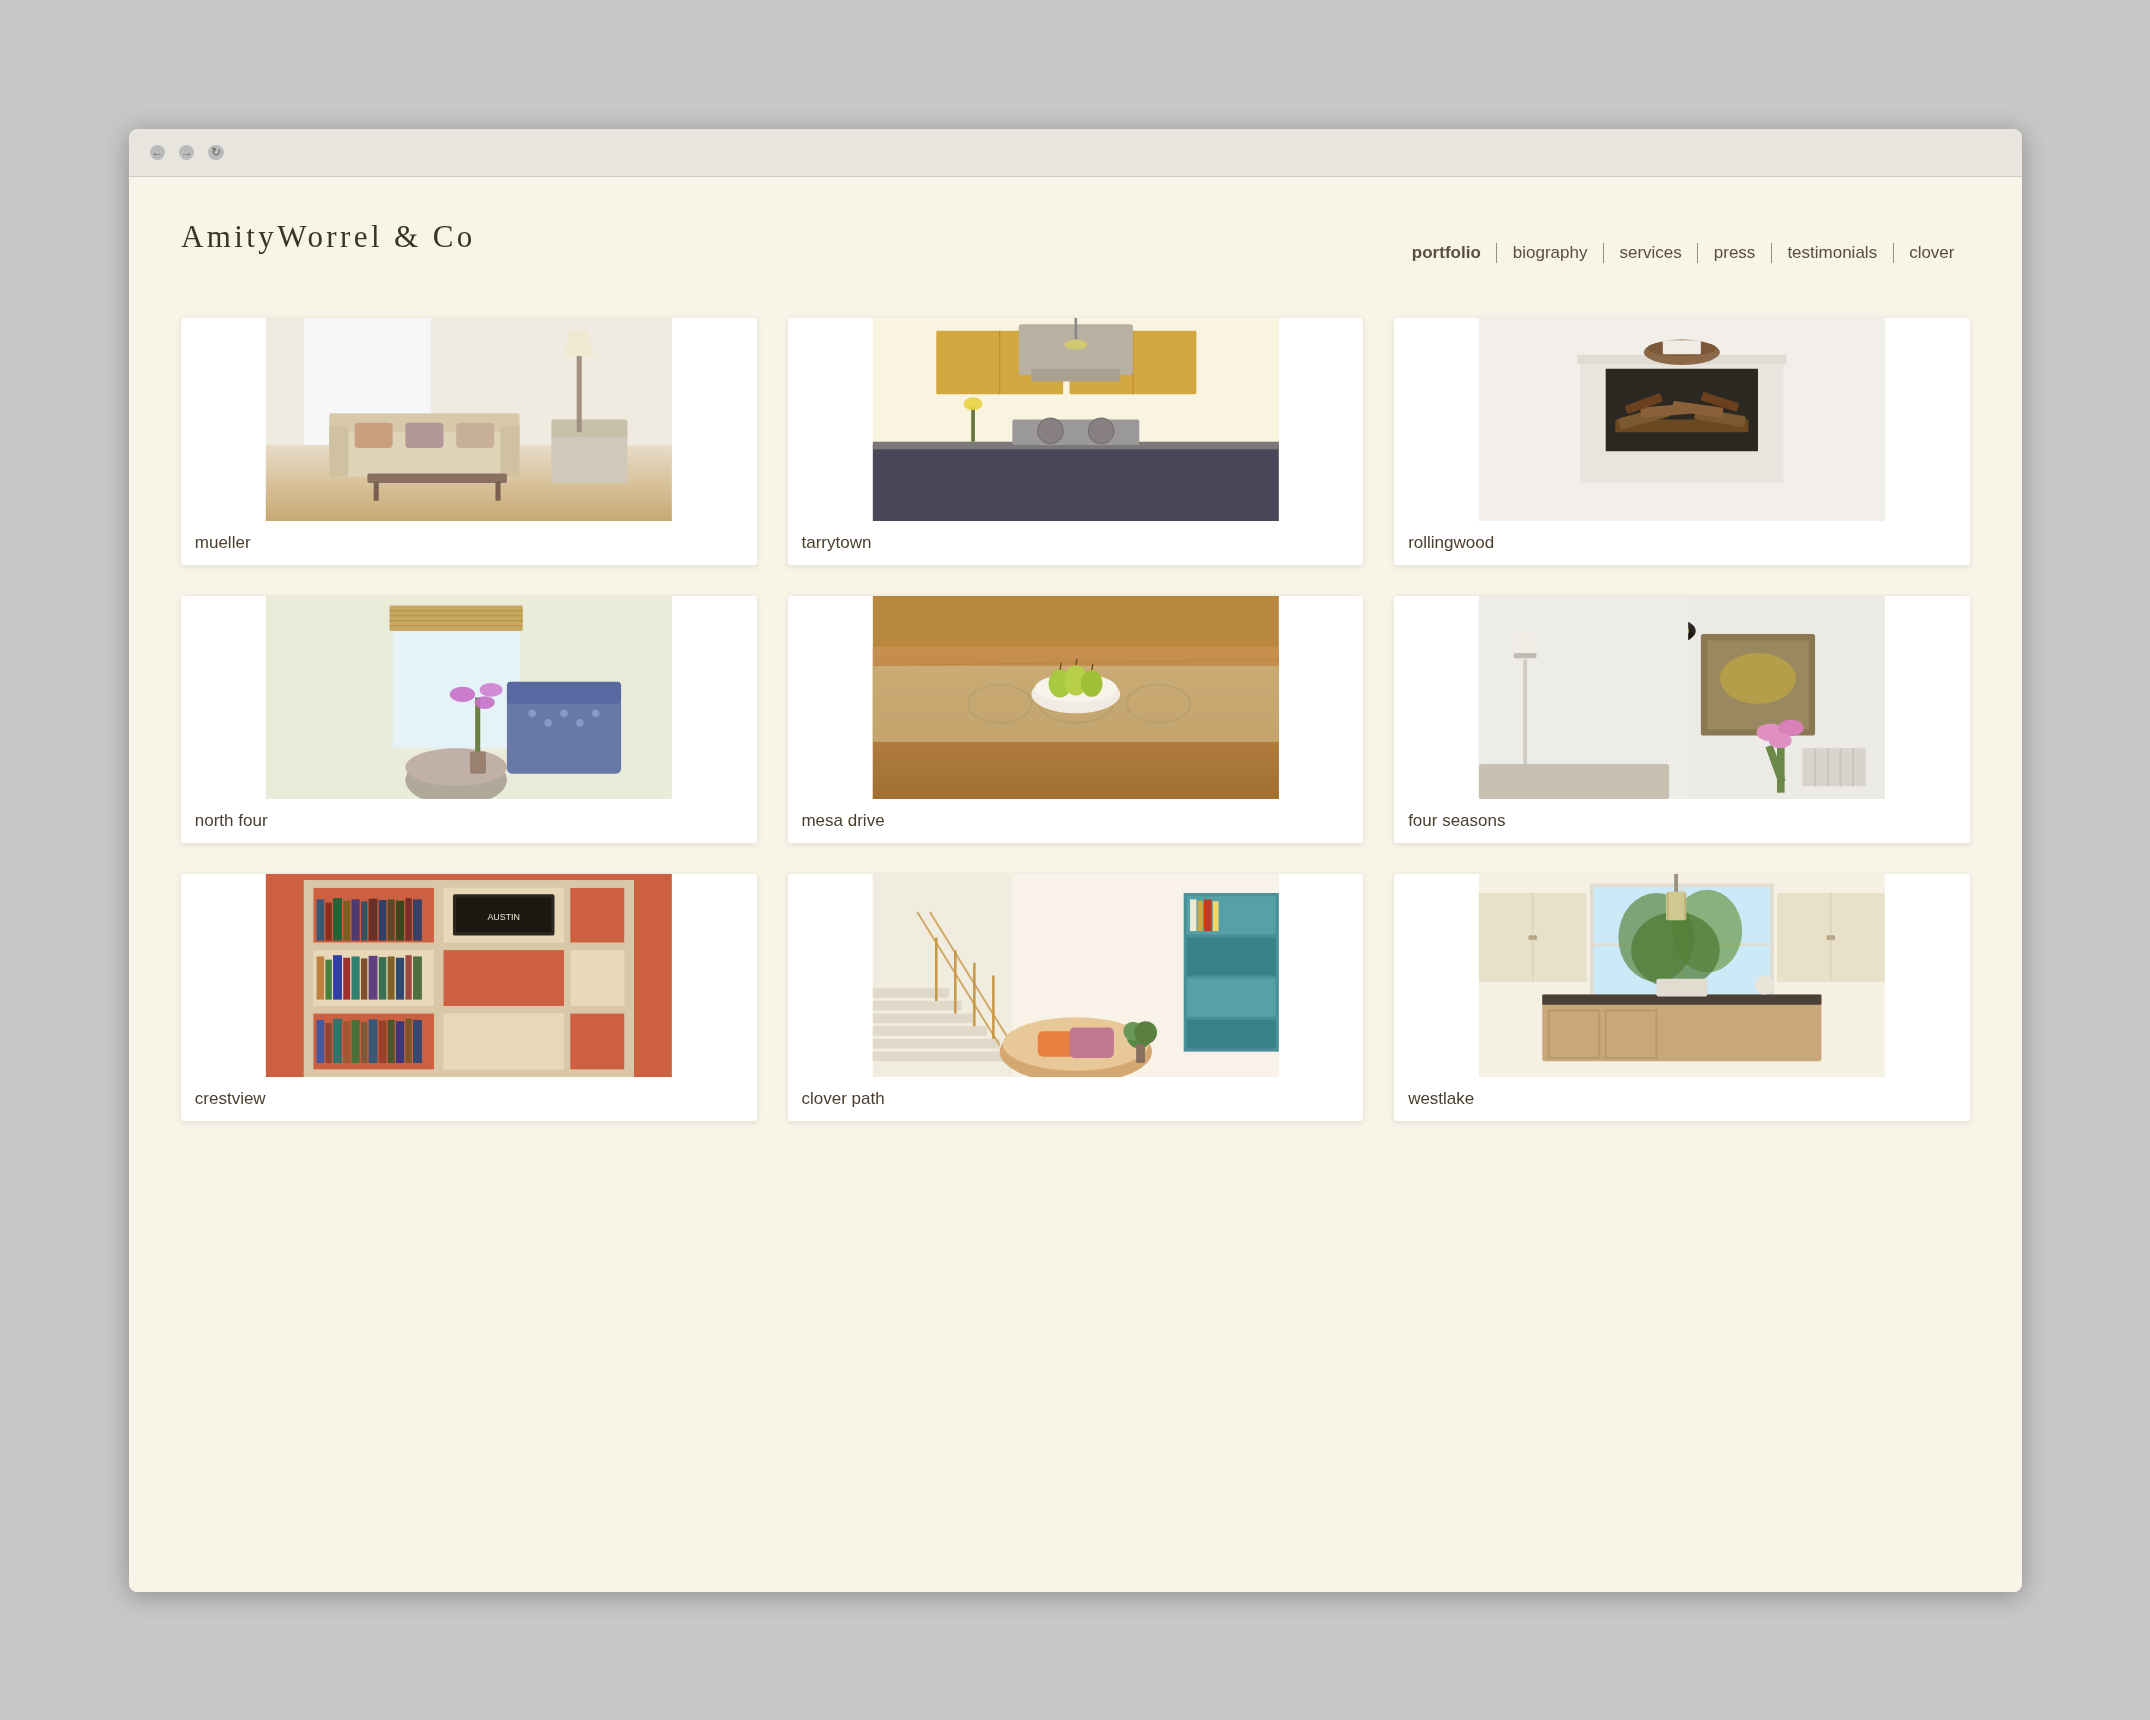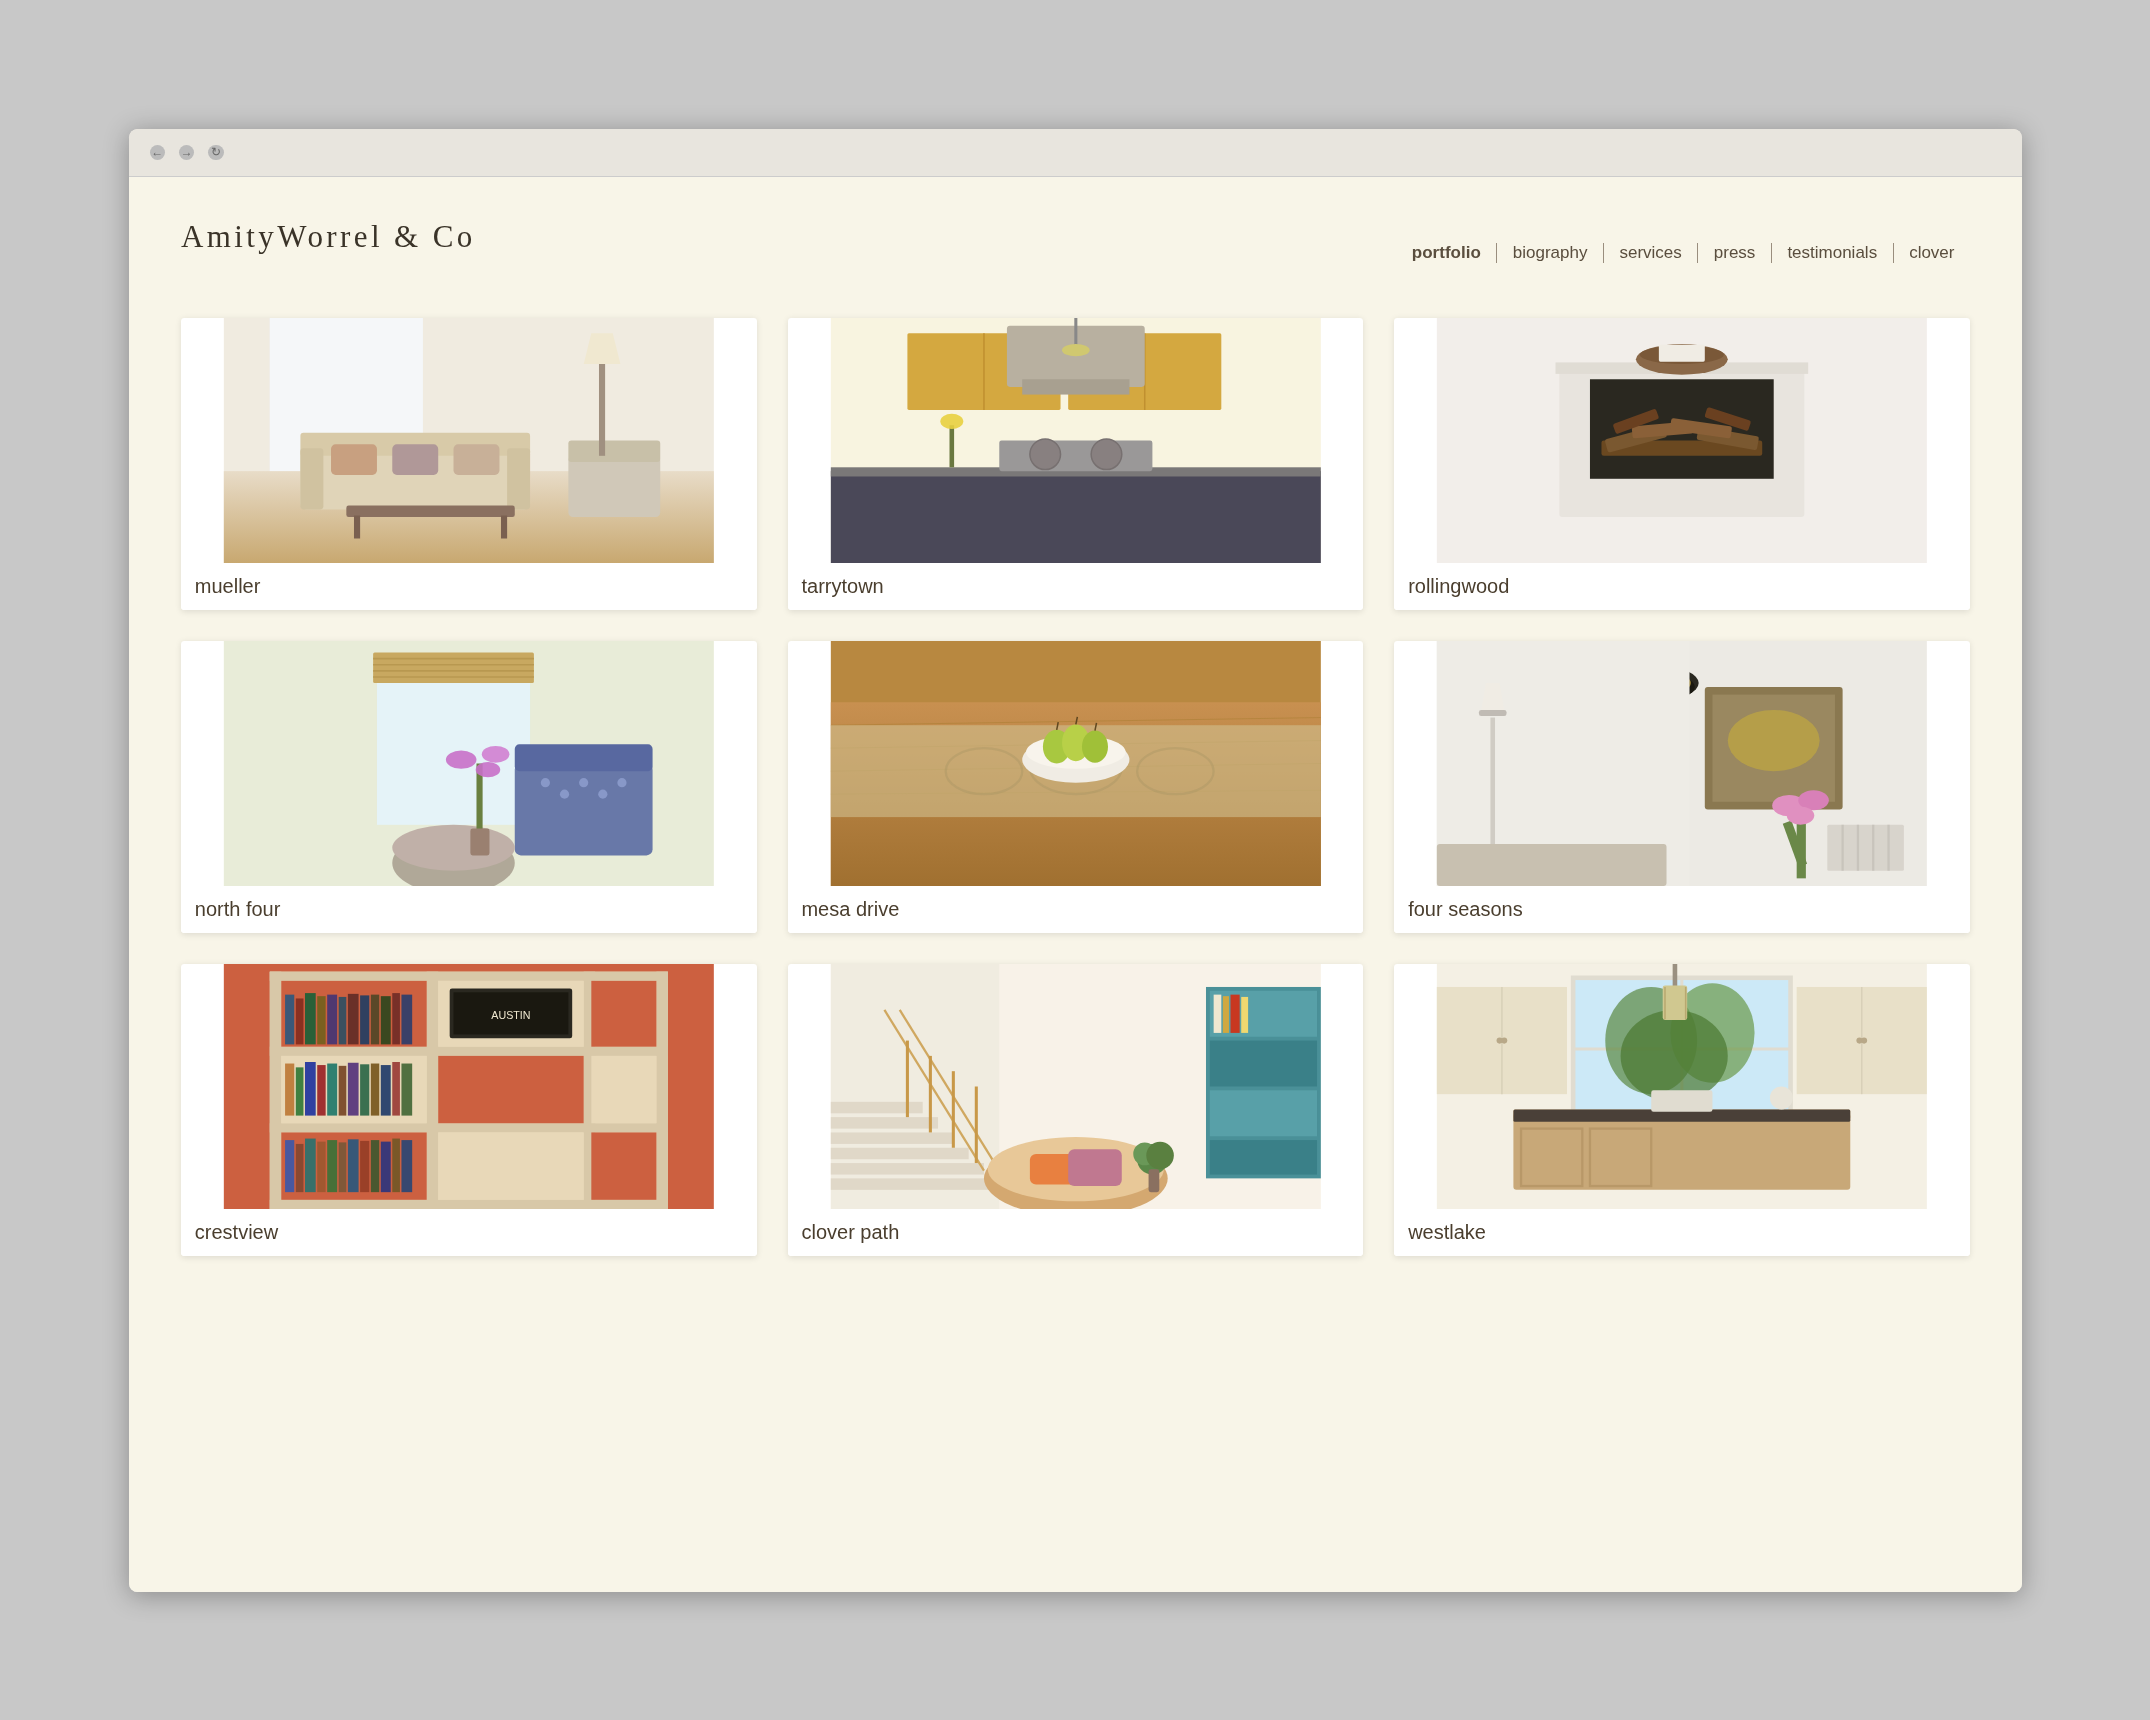--- a/index.html
+++ b/index.html
@@ -108,28 +108,28 @@
     .portfolio-item {
       cursor: pointer;
       border-radius: 3.4px;
       overflow: hidden;
       background: #fff;
       box-shadow: 0 1.7px 6.9px rgba(0,0,0,0.1);
     }
 
     .portfolio-img {
       width: 100%;
-      height: 245px;
+      height: 203px;
       position: relative;
       overflow: hidden;
     }
 
     .portfolio-label {
       padding: 12px 13.8px;
-      font-size: 20px;
+      font-size: 17px;
       color: #4a3e2e;
       font-family: Arial, sans-serif;
       background: #fff;
     }
   </style>
 </head>
 <body>
 
 <div class="browser-chrome">
   <div class="browser-toolbar">

